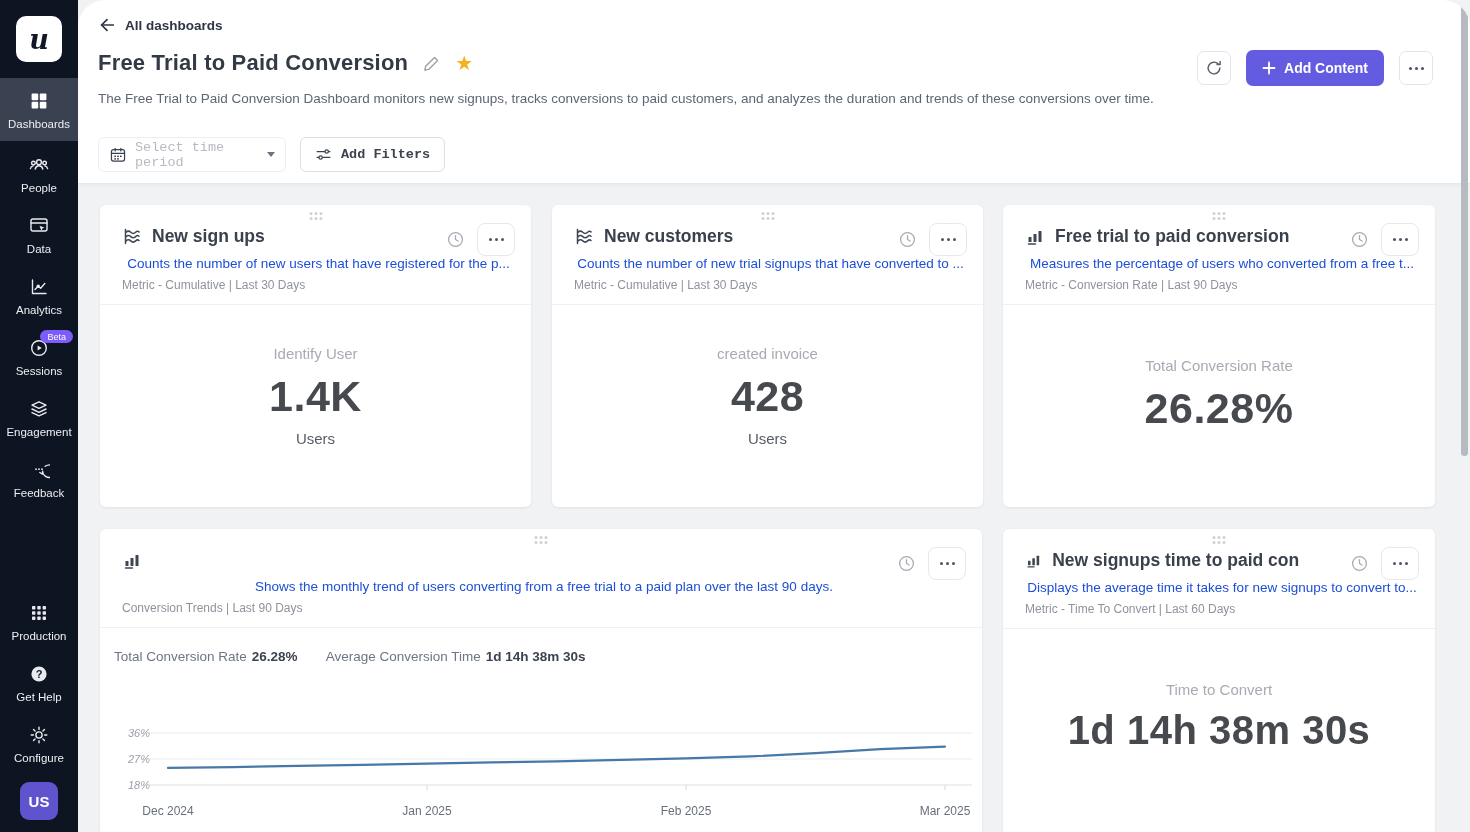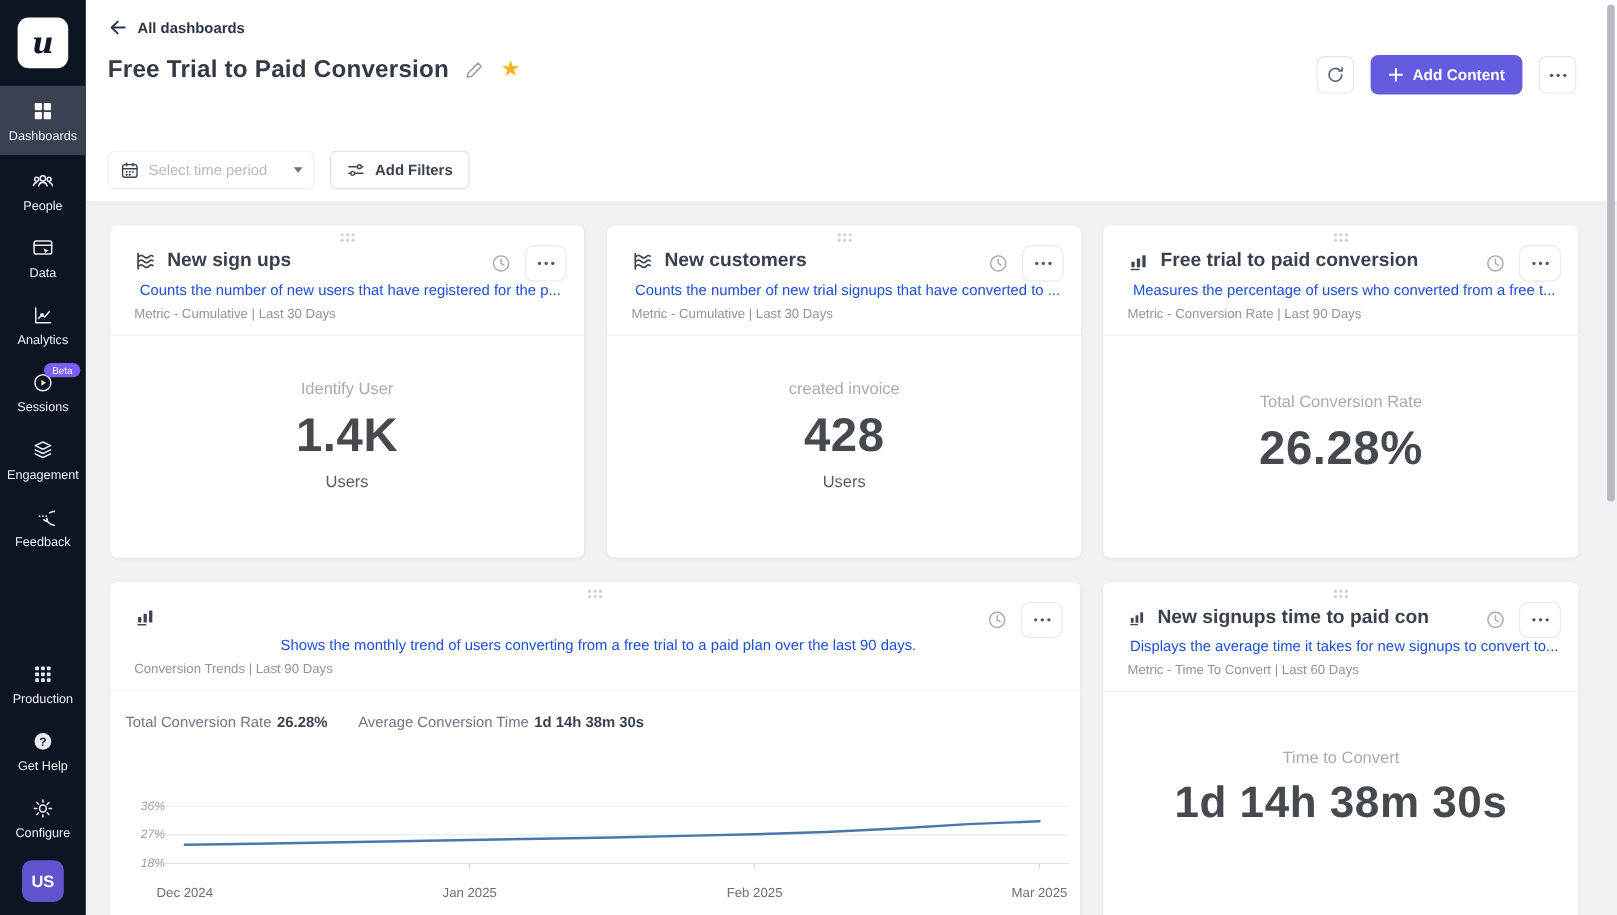--- a/index.html
+++ b/index.html
@@ -11,53 +11,53 @@
   .sidebar { width:78px; height:832px; background:#0d1422; color:#eef0f4; display:flex; flex-direction:column; align-items:center; flex-shrink:0; z-index:5; }
   .logo { margin-top:16px; width:46px; height:46px; background:#ffffff; border-radius:10px; display:flex; align-items:center; justify-content:center; font-family:"DejaVu Serif",serif; font-style:italic; font-weight:700; font-size:27px; color:#101827; }
   .nav-item { width:100%; padding:9px 0 8px; display:flex; flex-direction:column; align-items:center; gap:6px; font-size:11.5px; color:#eceef2; cursor:pointer; position:relative; margin-top:4px; }
   .nav-item.active { background:#3a4150; margin-top:16px; padding:12px 0 11px; }
   .nav-item svg { display:block; }
   .badge { position:absolute; top:2px; right:5px; background:#7c5cfa; color:#fff; font-size:9px; padding:1.5px 7px; border-radius:8px; }
   .spacer { flex:1; }
   .avatar { width:38px; height:38px; border-radius:9px; background:#6053ce; color:#fff; font-weight:700; font-size:15px; display:flex; align-items:center; justify-content:center; margin:10px 0 12px; cursor:pointer; }
 
   
-  .main { position:relative; flex:1; height:832px; overflow:hidden; }
+  .main { position:relative; flex:1; height:832px; overflow:hidden;border-radius:27px; }
   .topbar { position:absolute; top:0; left:0; right:0; height:184px; background:#fff; border-bottom:1px solid #e6e8ec; box-shadow:0 1px 4px rgba(20,30,50,.05); }
   .back-row { position:absolute; top:16px; left:20px; display:flex; align-items:center; gap:9px; cursor:pointer; }
   .back-row span { font-size:13.5px; font-weight:700; color:#2e3542; }
   .title-row { position:absolute; top:50px; left:20px; display:flex; align-items:center; gap:14px; }
   .page-title { font-size:22px; font-weight:700; color:#333a45; letter-spacing:.2px; }
   .star { font-size:20px; color:#f2b31d; line-height:20px; cursor:pointer; }
   .dash-desc { position:absolute; top:91px; left:20px; right:300px; font-size:13.5px; color:#5d6675; }
   .actions { position:absolute; top:50px; right:37px; display:flex; align-items:center; gap:15px;justify-content:space-between; }
   .icon-btn { width:34px; height:34px; background:#fff; border:1px solid #e3e5ea; border-radius:7px; display:flex; align-items:center; justify-content:center; cursor:pointer; }
   .btn-primary { height:36px; padding:0 16px; background:#635ce0; border:none; border-radius:7px; color:#fff; font-size:14px; font-weight:700; display:flex; align-items:center; gap:8px; cursor:pointer; font-family:inherit; }
   .dots { display:flex; gap:3px; }
   .dots i { width:3px; height:3px; border-radius:50%; background:#4b5563; }
 
-  .filter-row { position:absolute; top:137px; left:20px; display:flex; align-items:flex-end; gap:14px; }
+  .filter-row { position:absolute; top:137px; left:20px; display:flex; align-items:flex-end; gap:14px;font-family:Liberation Mono, monospace; }
   .time-select { width:188px; height:35px; background:#fff; border:1px solid #eceef2; border-radius:6px; display:flex; align-items:center; padding:0 10px; gap:8px; cursor:pointer; }
   .time-select .ph { flex:1; font-size:13.5px; color:#b6bac2; }
   .caret { width:0; height:0; border-left:4.5px solid transparent; border-right:4.5px solid transparent; border-top:5.5px solid #6b7280; }
   .btn-filters { height:35px; padding:0 14px; background:#fff; border:1px solid #dcdfe4; border-radius:6px; display:flex; align-items:center; gap:9px; font-size:13.5px; font-weight:700; color:#3c434e; cursor:pointer; font-family:inherit; }
 
   
   .card { position:absolute; background:#fff; border-radius:6px; box-shadow:0 1px 3px rgba(16,24,40,.07); }
   .card-1 { left:22px;  top:205px; width:431px; height:302px; }
   .card-2 { left:474px; top:205px; width:431px; height:302px; }
   .card-3 { left:925px; top:205px; width:432px; height:302px; }
   .card-4 { left:22px;  top:529px; width:882px; height:560px; }
   .card-5 { left:925px; top:529px; width:432px; height:560px; }
 
   .drag { position:absolute; top:7px; left:50%; transform:translateX(-50%); display:grid; grid-template-columns:repeat(3,3px); grid-gap:2px; cursor:grab; }
   .drag i { width:3px; height:3px; border-radius:50%; background:#ced1d7; }
 
   .card-head { padding:21px 16px 0 22px; position:relative; }
-  .title-line { display:flex; align-items:center; gap:10px; padding-right:120px; }
+  .title-line { display:flex; align-items:flex-start; gap:10px; padding-right:120px; }
   .card-title { font-size:17.5px; font-weight:700; color:#3a414c; white-space:nowrap; overflow:hidden; }
   .card-controls { position:absolute; top:18px; right:16px; display:flex; align-items:center; gap:12px; }
   .menu-btn { width:38px; height:33px; background:#fff; border:1px solid #e6e8ec; border-radius:8px; display:flex; align-items:center; justify-content:center; cursor:pointer; }
   .card-desc { margin-top:9px; font-size:13.5px; color:#1d4ed8; white-space:nowrap; overflow:hidden;text-align:center; }
   .card-meta { margin-top:7px; font-size:12px; color:#8e939c; }
   .divider { margin-top:12px; border-top:1px solid #eef0f3; }
 
   .metric-body { display:flex; flex-direction:column; align-items:center; padding-top:40px; }
   .metric-body.low { padding-top:52px; }
   .metric-label { font-size:15px; color:#a7abb2; }
@@ -209,20 +209,21 @@
       </div>
 
       <div class="title-row">
         <h1 class="page-title">Free Trial to Paid Conversion</h1>
         <svg width="19" height="19" viewBox="0 0 20 20" fill="none" stroke="#9aa0a8" stroke-width="1.5" stroke-linejoin="round">
           <path d="M13.2 3.6l3.2 3.2L7 16.2l-4 .8.8-4z"></path>
         </svg>
         <span class="star">★</span>
       </div>
 
+      <p class="dash-desc">The Free Trial to Paid Conversion Dashboard monitors new signups, tracks conversions to paid customers, and analyzes the duration and trends of these conversions over time.</p>
 
       <div class="actions">
         <div class="icon-btn">
           <svg width="18" height="18" viewBox="0 0 20 20" fill="none" stroke="#555f6e" stroke-width="1.6" stroke-linecap="round">
             <path d="M16.5 10a6.5 6.5 0 1 1-1.9-4.6"></path>
               <path d="M16.8 2.8v3.4h-3.4" stroke-linejoin="round"></path>
           </svg>
         </div>
         <button class="btn-primary">
           <svg width="14" height="14" viewBox="0 0 14 14" fill="none" stroke="#fff" stroke-width="1.8" stroke-linecap="round">

